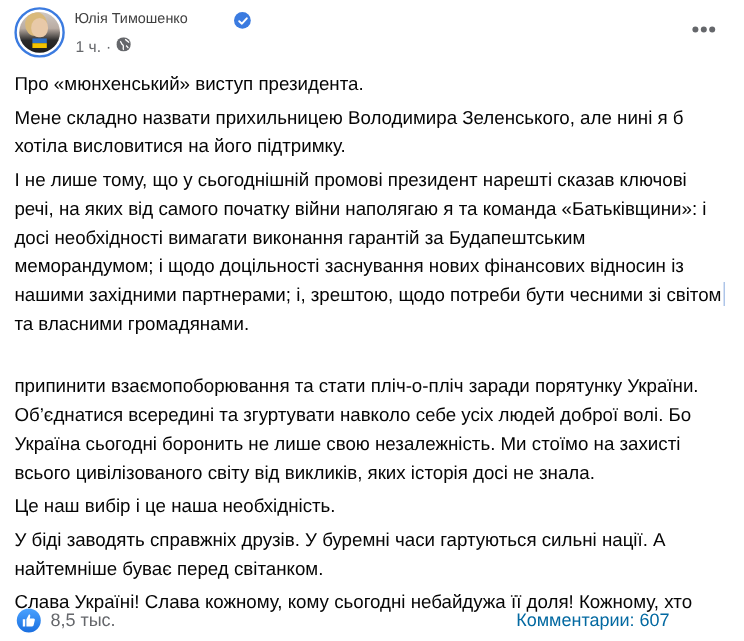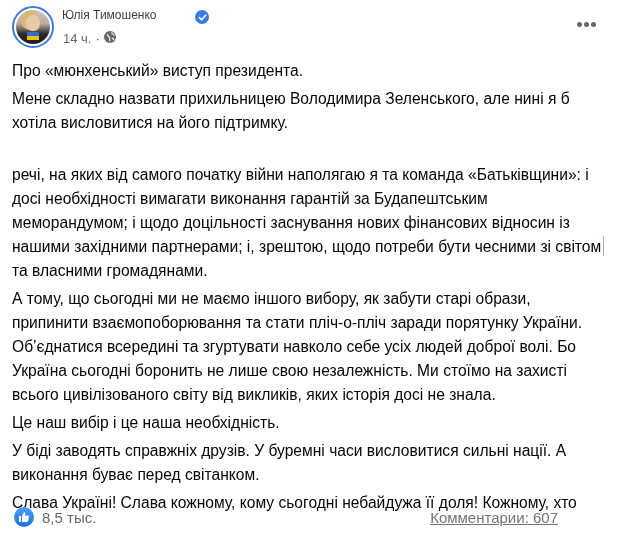--- a/index.html
+++ b/index.html
@@ -58,21 +58,21 @@
     }
     .like-icon {
       position: absolute; left: 14px; top: 3px; width: 20px; height: 20px; border-radius: 50%;
       background: linear-gradient(180deg, #4aa2ff 0%, #1a6fe0 100%);
       display: flex; align-items: center; justify-content: center;
     }
     .likes-count {
       position: absolute; left: 42px; top: 5px; font-size: 15px; color: #65676b;
     }
     .stats {
-      position: absolute; right: 14px; top: 5px; font-size: 15px; color: #737373; display: flex; gap: 8px; text-decoration: underline;
+      position: absolute; right: 14px; top: 5px; font-size: 15px; color: #0369a1; display: flex; gap: 8px;
     }
     .stats span { cursor: pointer; }
   </style>
 </head>
 <body>
 
 <div class="header">
   <div class="avatar">
     <div class="avatar-inner">
       <div class="avatar-face"></div>
@@ -80,21 +80,21 @@
       <div class="avatar-flag-y"></div>
     </div>
   </div>
   <div class="author-name">Юлія Тимошенко</div>
   <div class="verified">
     <svg width="9" height="9" viewBox="0 0 10 10">
         <path d="M1.5 5.2 L4 7.5 L8.5 2.5" stroke="#fff" stroke-width="1.8" fill="none" stroke-linecap="round" stroke-linejoin="round"></path>
       </svg>
   </div>
   <div class="meta">
-    <span>14 ч.</span>
+    <span>1 ч.</span>
     <span>·</span>
     <span>
       <svg width="12" height="12" viewBox="0 0 12 12">
           <circle cx="6" cy="6" r="6" fill="#65676b"></circle>
           <path d="M3 3.5 C4.5 4 4 6 5.5 6.5 C6.5 7 5 9 6 10.5 M7.5 1.5 C8 3 9.5 3 10.5 4.5 M8 7 C9 7.5 9.5 8.5 10 9" stroke="#fff" stroke-width="1.1" fill="none"></path>
         </svg>
     </span>
   </div>
   <div class="more-btn">
     <span></span>
@@ -103,38 +103,38 @@
   </div>
 </div>
 
 <div class="body">
   <p><span>Про «мюнхенський» виступ президента.</span></p>
   <p>
     <span>Мене складно назвати прихильницею Володимира Зеленського, але нині я б</span><br>
     <span>хотіла висловитися на його підтримку.</span>
   </p>
   <p>
-    <br>
+    <span>І не лише тому, що у сьогоднішній промові президент нарешті сказав ключові</span><br>
     <span>речі, на яких від самого початку війни наполягаю я та команда «Батьківщини»: і</span><br>
     <span>досі необхідності вимагати виконання гарантій за Будапештським</span><br>
     <span>меморандумом; і щодо доцільності заснування нових фінансових відносин із</span><br>
     <span>нашими західними партнерами; і, зрештою, щодо потреби бути чесними зі світом</span><span class="caret"></span><br>
     <span>та власними громадянами.</span>
   </p>
   <p>
-    <span>А тому, що сьогодні ми не маємо іншого вибору, як забути старі образи,</span><br>
+    <br>
     <span>припинити взаємопоборювання та стати пліч-о-пліч заради порятунку України.</span><br>
     <span>Об’єднатися всередині та згуртувати навколо себе усіх людей доброї волі. Бо</span><br>
     <span>Україна сьогодні боронить не лише свою незалежність. Ми стоїмо на захисті</span><br>
     <span>всього цивілізованого світу від викликів, яких історія досі не знала.</span>
   </p>
   <p><span>Це наш вибір і це наша необхідність.</span></p>
   <p>
-    <span>У біді заводять справжніх друзів. У буремні часи висловитися сильні нації. А</span><br>
-    <span>виконання буває перед світанком.</span>
+    <span>У біді заводять справжніх друзів. У буремні часи гартуються сильні нації. А</span><br>
+    <span>найтемніше буває перед світанком.</span>
   </p>
   <p>
     <span>Слава Україні! Слава кожному, кому сьогодні небайдужа її доля! Кожному, хто</span><br>
     
   </p>
 </div>
 
 <div class="footer">
   <div class="like-icon">
     <svg width="12" height="12" viewBox="0 0 12 12">

